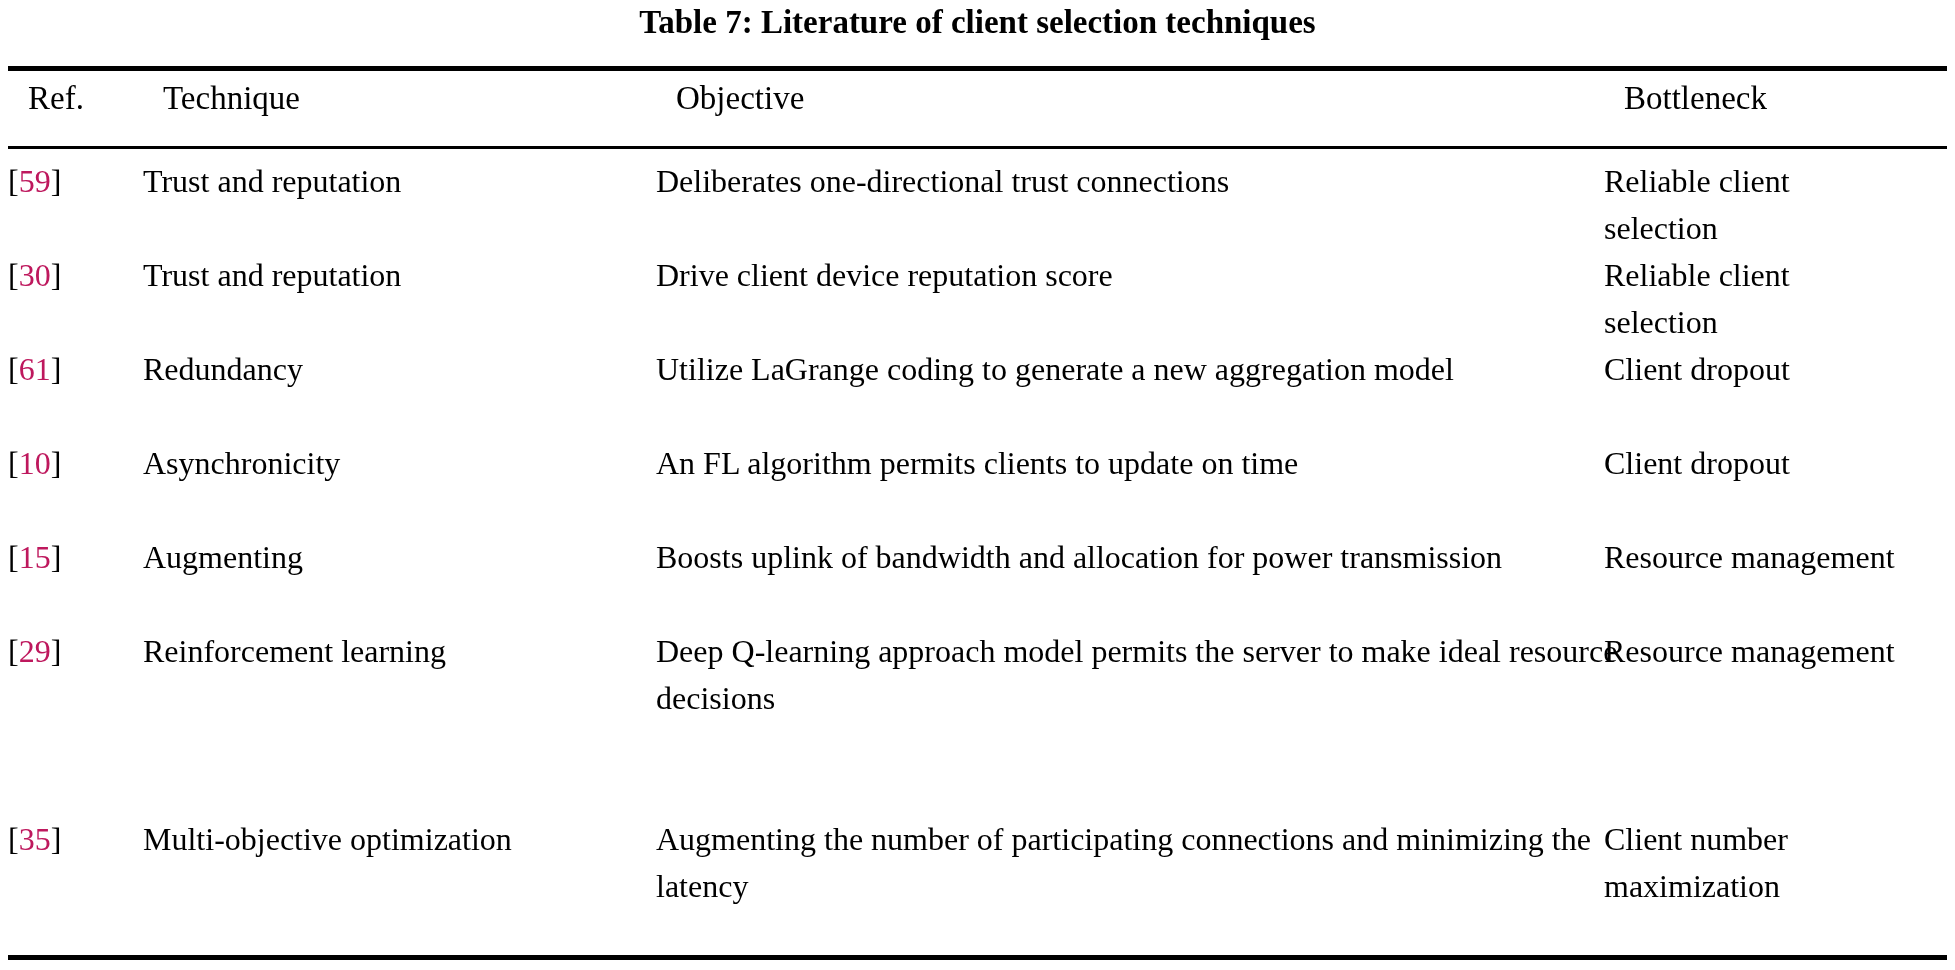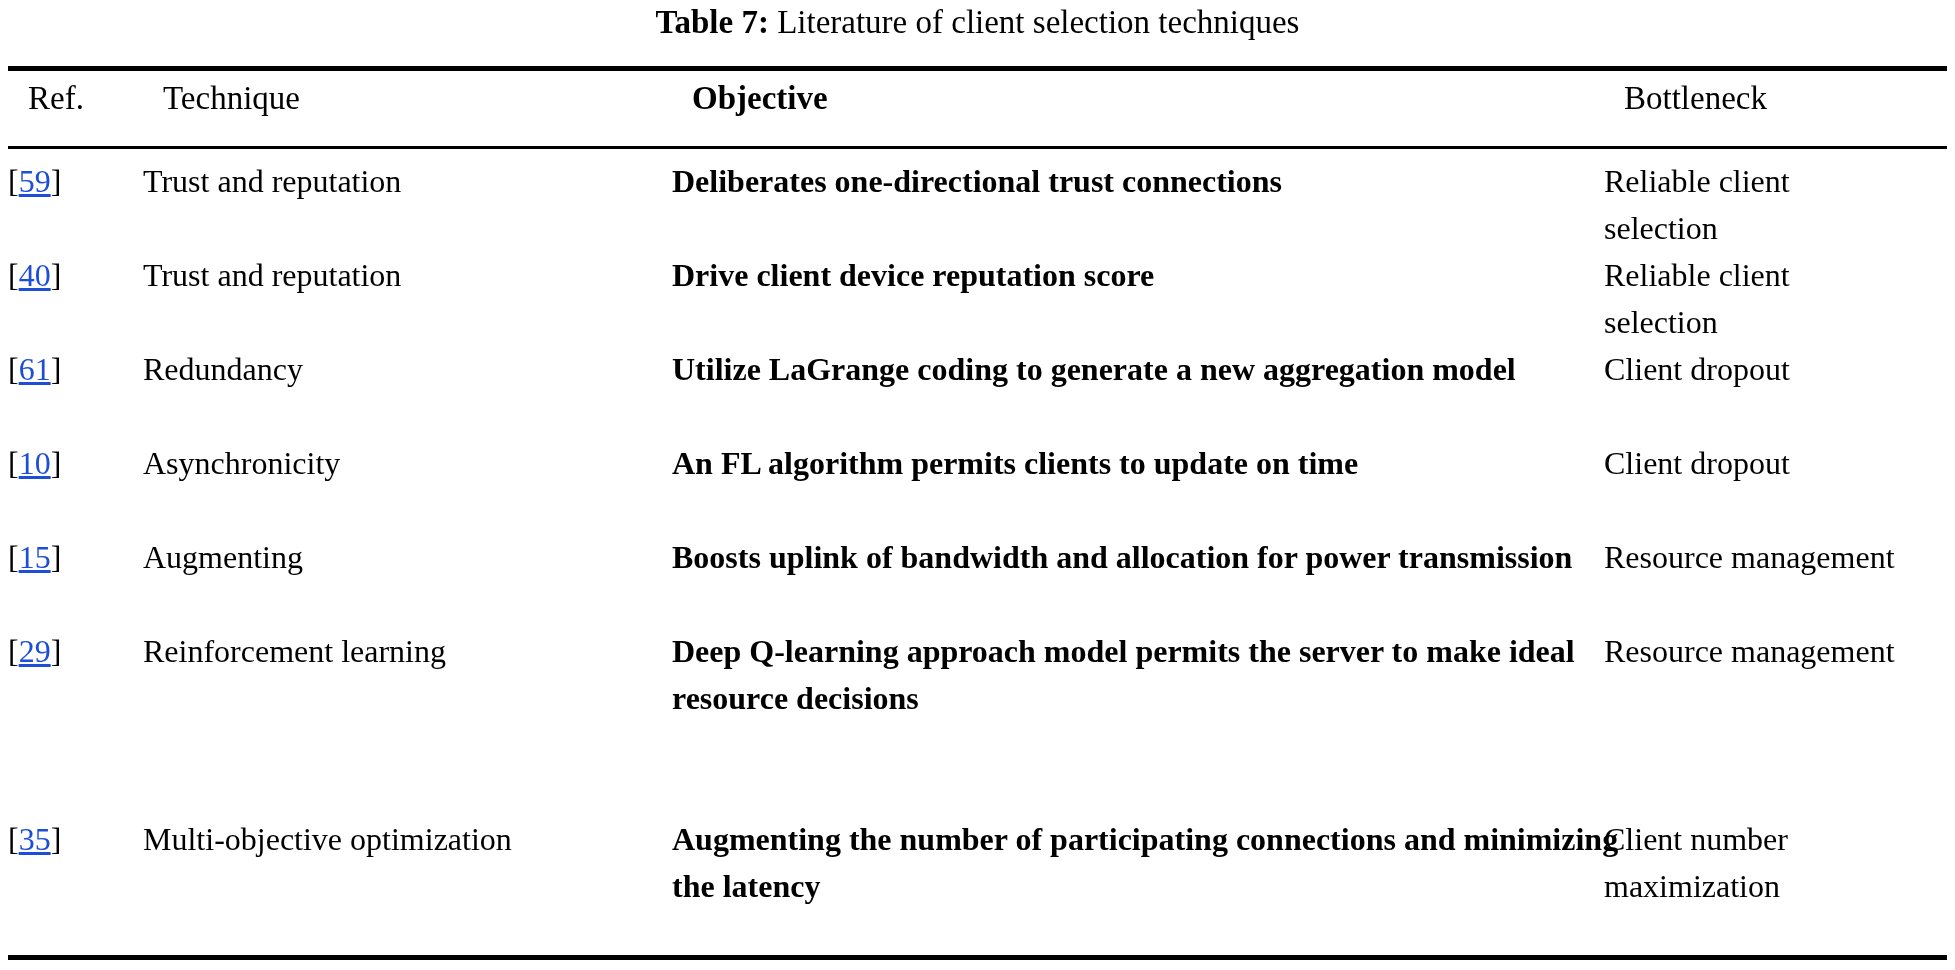--- a/index.html
+++ b/index.html
@@ -30,21 +30,21 @@
     width: 1955px;
     text-align: center;
     font-size: 33px;
     line-height: 44px;
     white-space: nowrap;
   }
   .caption .cap-label {
     font-weight: bold;
   }
   .caption .cap-text {
-    font-weight: normal;
+    font-weight: bold;
   }
 
   
   .rule {
     position: absolute;
     left: 8px;
     width: 1939px;
     background: #000000;
   }
   .rule-top    { top: 66px;  height: 5px; }
@@ -59,33 +59,32 @@
 
   .cell {
     position: absolute;
     font-size: 32px;
     line-height: 47px;
     color: #000000;
   }
 
   .col-ref   { left: 8px;    width: 140px; }
   .col-tech  { left: 143px;  width: 500px; }
-  .col-obj   { left: 672px;  width: 975px; font-weight: bold; }
+  .col-obj   { left: 656px;  width: 975px; }
   .col-bot   { left: 1604px; width: 292px; }
 
   .hdr .cell {
     font-size: 33px;
     line-height: 40px;
     margin-left: 20px;
   }
 
   
   .cite-num {
-    color: #1d4ed8;
-    text-decoration: underline;
+    color: #be185d;
   }
   .cite-brk {
     color: #000000;
   }
 </style>
 </head>
 <body>
 
 <div class="page">
 
@@ -106,21 +105,21 @@
   </div>
 
   <div class="row" style="top:158px;">
     <div class="cell col-ref"><span class="cite-brk">[</span><span class="cite-num">59</span><span class="cite-brk">]</span></div>
     <div class="cell col-tech">Trust and reputation</div>
     <div class="cell col-obj">Deliberates one-directional trust connections</div>
     <div class="cell col-bot">Reliable client selection</div>
   </div>
 
   <div class="row" style="top:252px;">
-    <div class="cell col-ref"><span class="cite-brk">[</span><span class="cite-num">40</span><span class="cite-brk">]</span></div>
+    <div class="cell col-ref"><span class="cite-brk">[</span><span class="cite-num">30</span><span class="cite-brk">]</span></div>
     <div class="cell col-tech">Trust and reputation</div>
     <div class="cell col-obj">Drive client device reputation score</div>
     <div class="cell col-bot">Reliable client selection</div>
   </div>
 
   <div class="row" style="top:346px;">
     <div class="cell col-ref"><span class="cite-brk">[</span><span class="cite-num">61</span><span class="cite-brk">]</span></div>
     <div class="cell col-tech">Redundancy</div>
     <div class="cell col-obj">Utilize LaGrange coding to generate a new aggregation model</div>
     <div class="cell col-bot">Client dropout</div>

